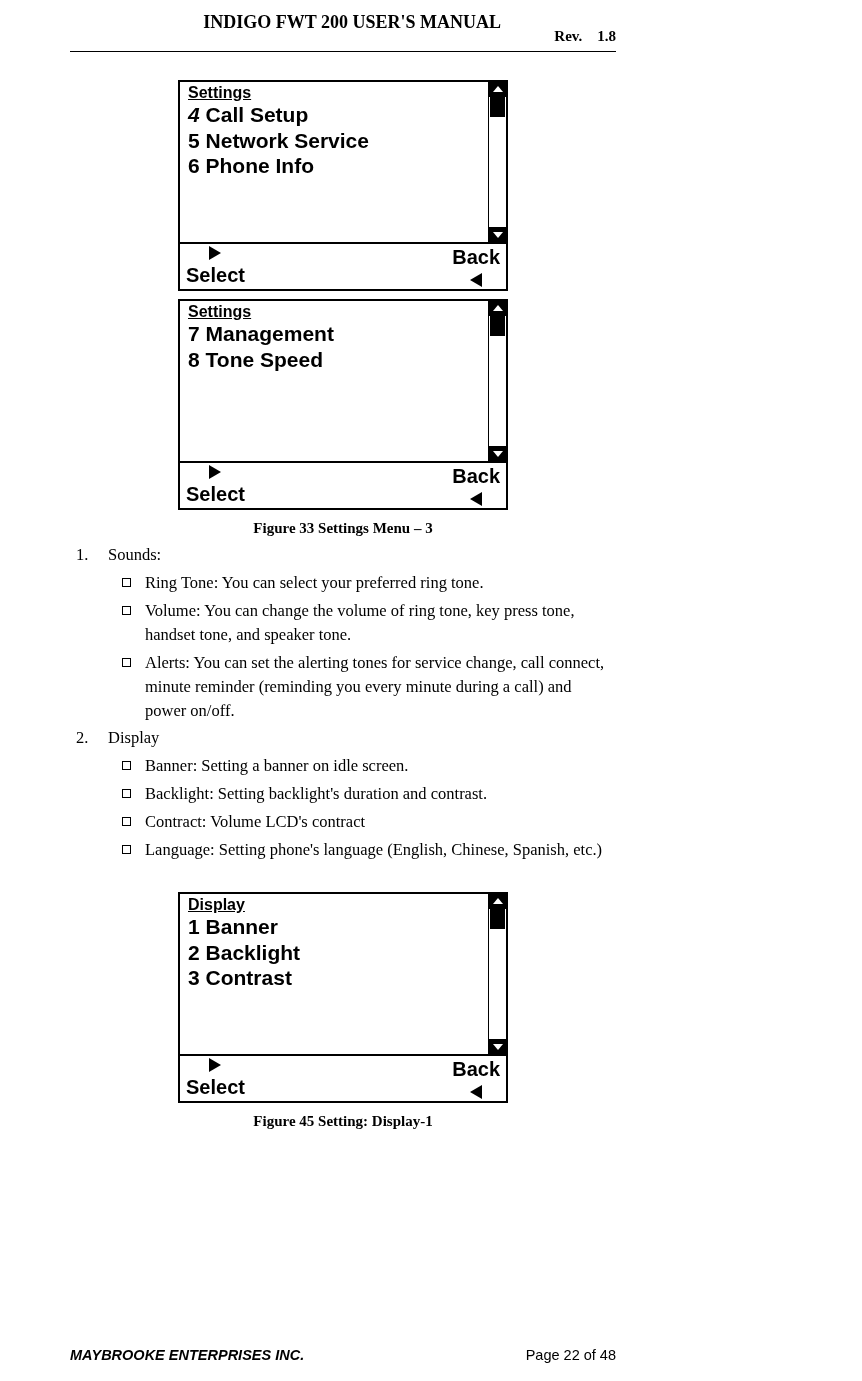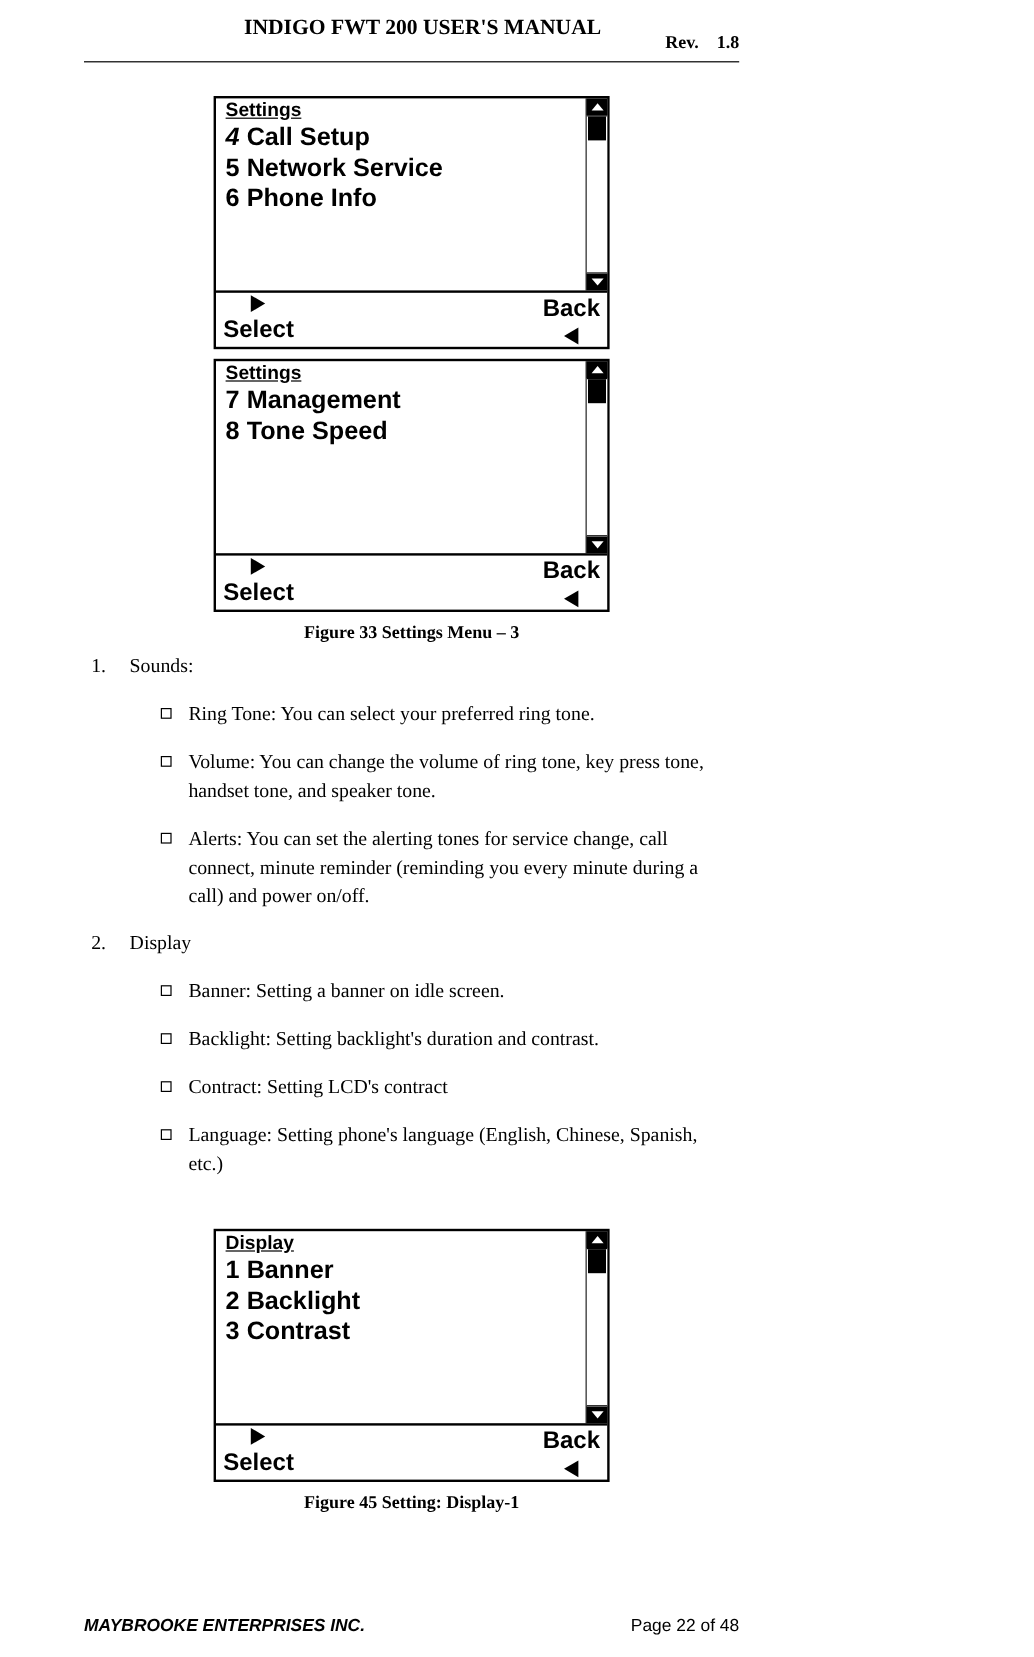--- a/index.html
+++ b/index.html
@@ -155,21 +155,21 @@
   }
   .ol-num { min-width: 18px; }
   .sub {
     margin-left: 42px;
   }
   .sub-item {
     display: flex;
     gap: 14px;
     font-size: 16.5px;
     line-height: 1.45;
-    margin: 16px;
+    margin: 4px;
   }
   .sq {
     width: 9px;
     height: 9px;
     border: 1.4px solid #000;
     flex-shrink: 0;
     margin-top: 7px;
   }
   .footer {
     position: absolute;
@@ -290,21 +290,21 @@
       <div class="sub-item">
           <div class="sq"></div>
           <div>Banner:  Setting a banner on idle screen.</div>
         </div>
       <div class="sub-item">
           <div class="sq"></div>
           <div>Backlight: Setting  backlight's duration and contrast.</div>
         </div>
       <div class="sub-item">
           <div class="sq"></div>
-          <div>Contract: Setting LCD's contract</div>
+          <div>Contract: Volume LCD's contract</div>
         </div>
       <div class="sub-item">
           <div class="sq"></div>
           <div>Language: Setting phone's language (English, Chinese, Spanish, etc.)</div>
         </div>
     </div>
   </div>
 
   <div style="height:18px"></div>
 

